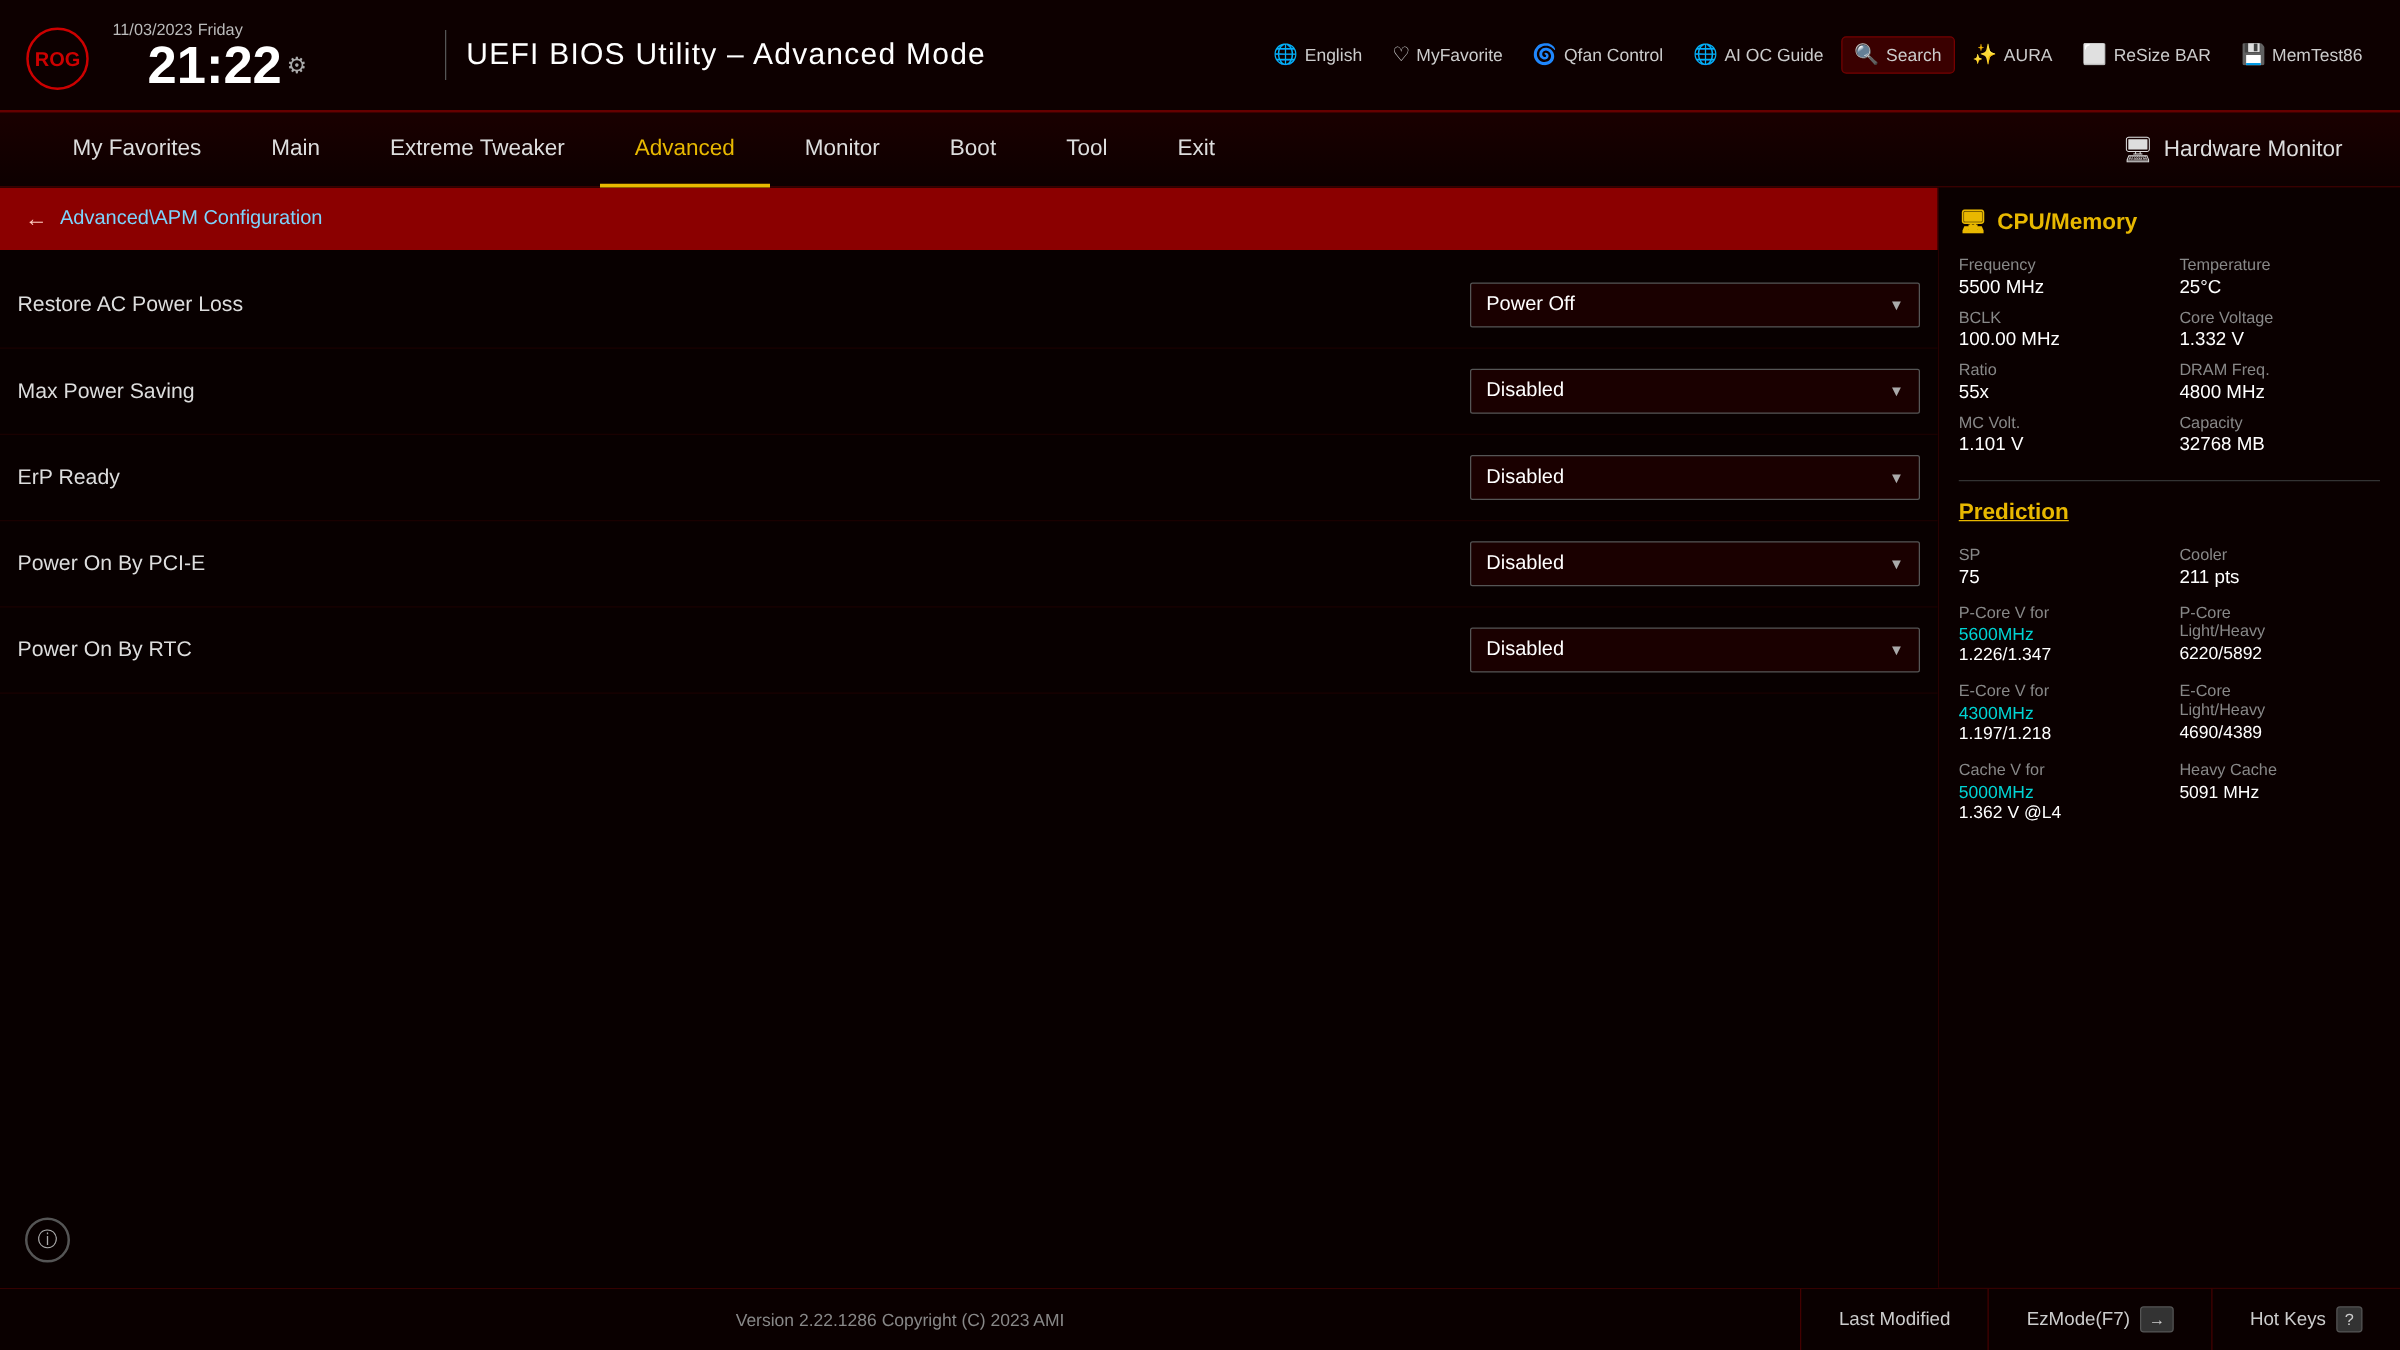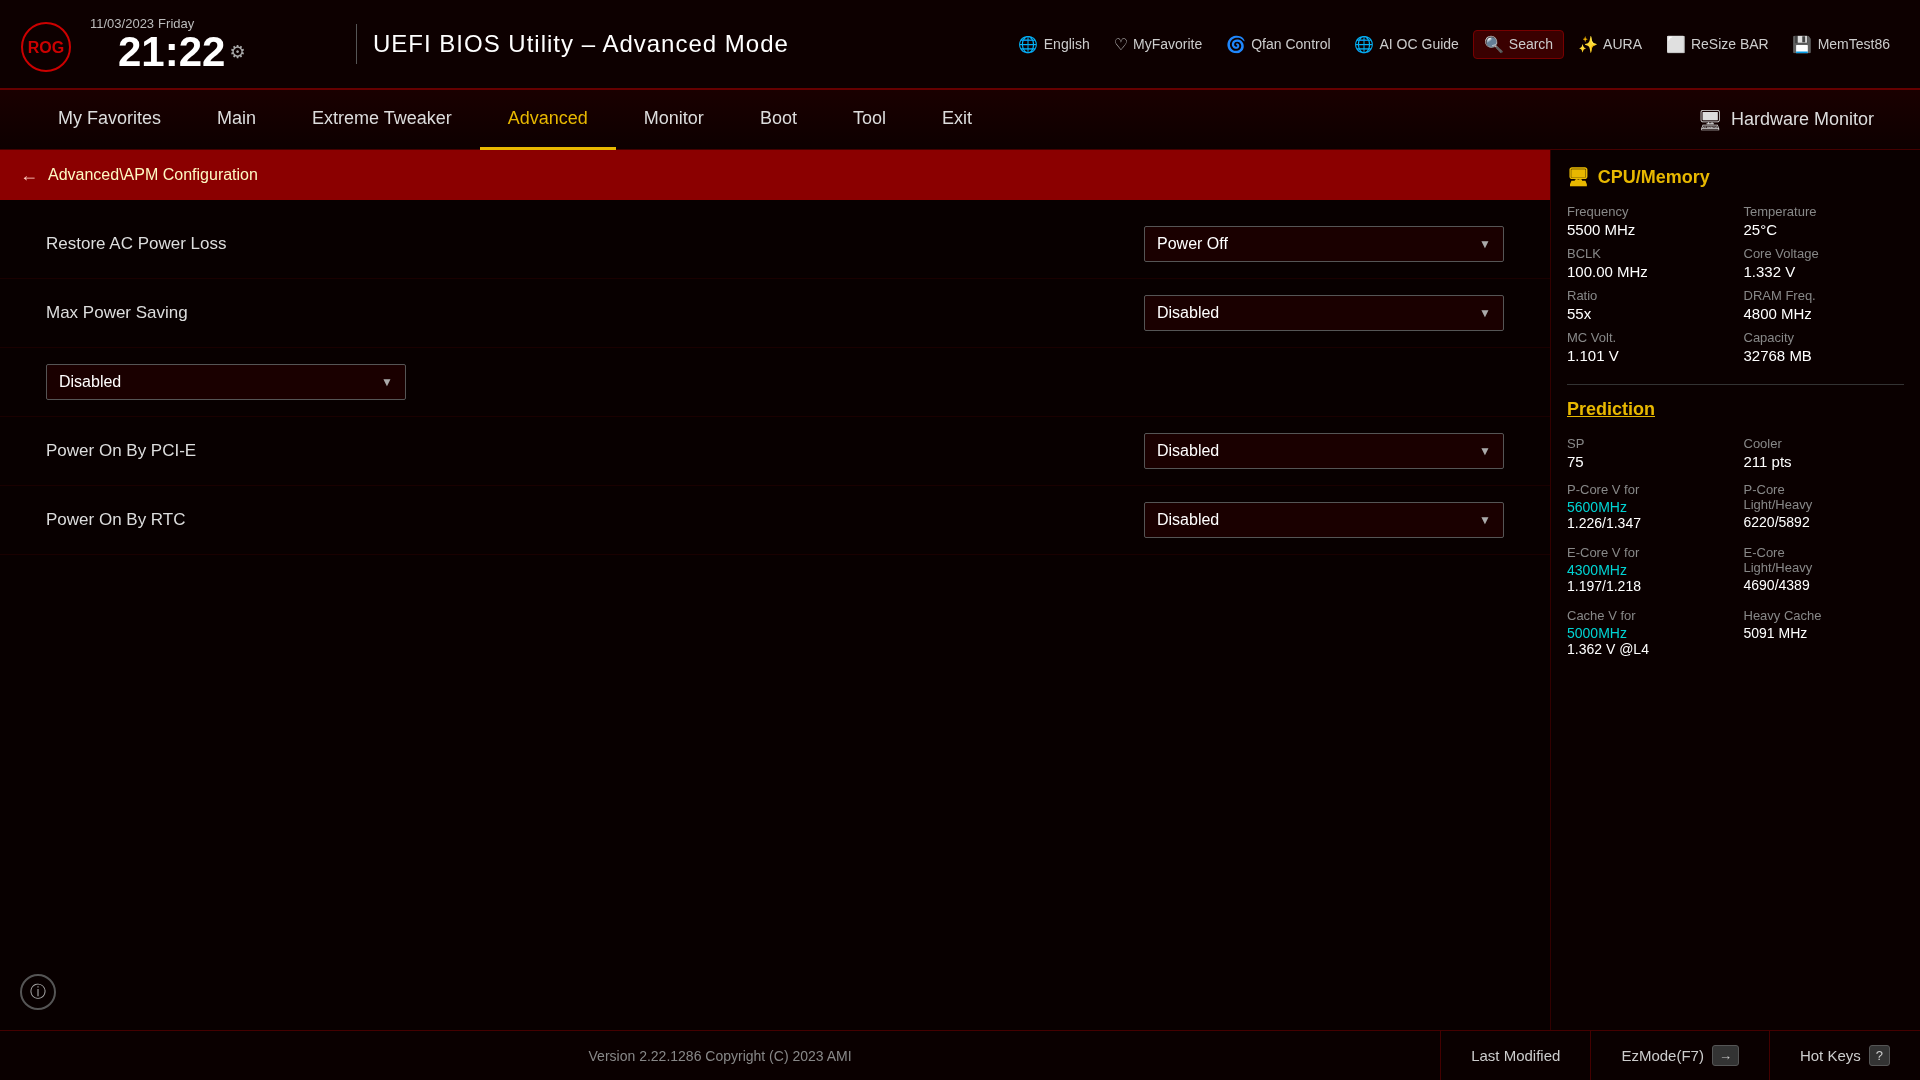--- a/index.html
+++ b/index.html
@@ -107,30 +107,30 @@
       align-items: center;
       padding: 0 20px;
       gap: 10px;
     }
     .breadcrumb-arrow {
       font-size: 18px;
       color: #ffccc0;
     }
     .breadcrumb-text {
       font-size: 16px;
-      color: #fef9c3;
+      color: #7dd3fc;
       font-weight: 400;
     }
     .settings-list {
       padding: 10px 0;
     }
     .setting-row {
       display: flex;
       align-items: center;
-      padding: 16px 46px;
+      padding: 16px 14px;
       border-bottom: 1px solid #1a0000;
       min-height: 60px;
     }
     .setting-label {
       flex: 1;
       font-size: 17px;
       color: #ddd;
     }
     .setting-control {
       width: 360px;
@@ -426,20 +426,21 @@
         <span class="setting-label">Max Power Saving</span>
         <div class="setting-control">
           <div class="dropdown">
             <span>Disabled</span>
             <span class="dropdown-arrow">▼</span>
           </div>
         </div>
       </div>
 
       <div class="setting-row">
+        <span class="setting-label">ErP Ready</span>
         <div class="setting-control">
           <div class="dropdown">
             <span>Disabled</span>
             <span class="dropdown-arrow">▼</span>
           </div>
         </div>
       </div>
 
       <div class="setting-row">
         <span class="setting-label">Power On By PCI-E</span>

